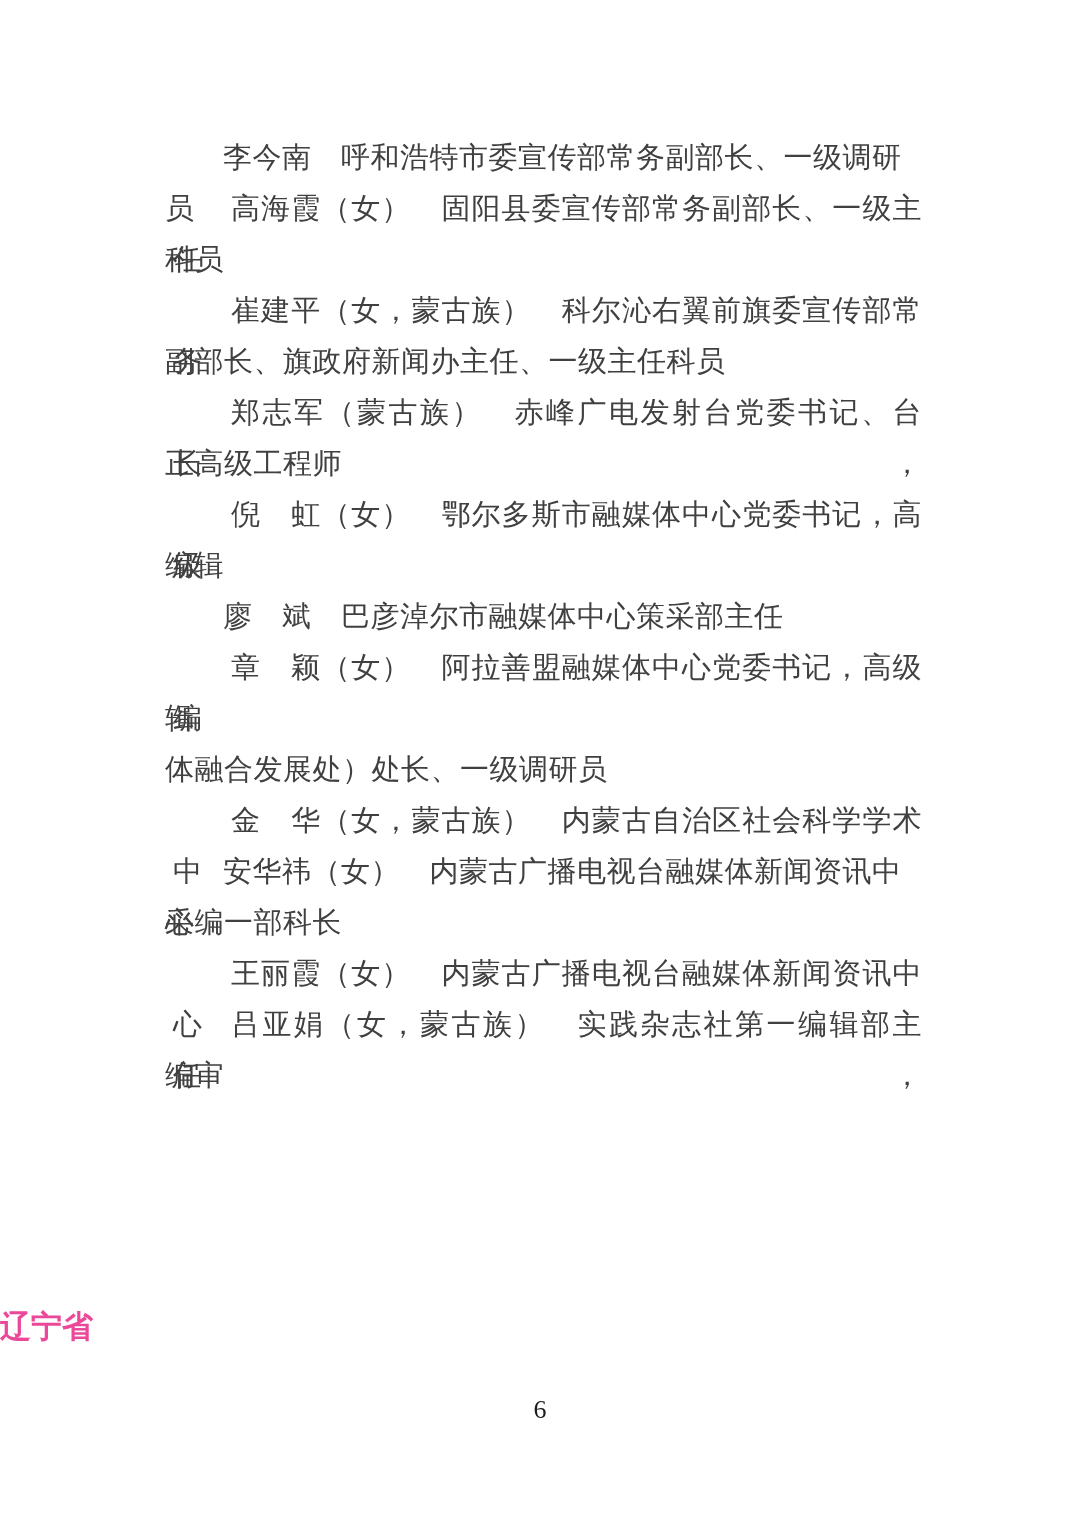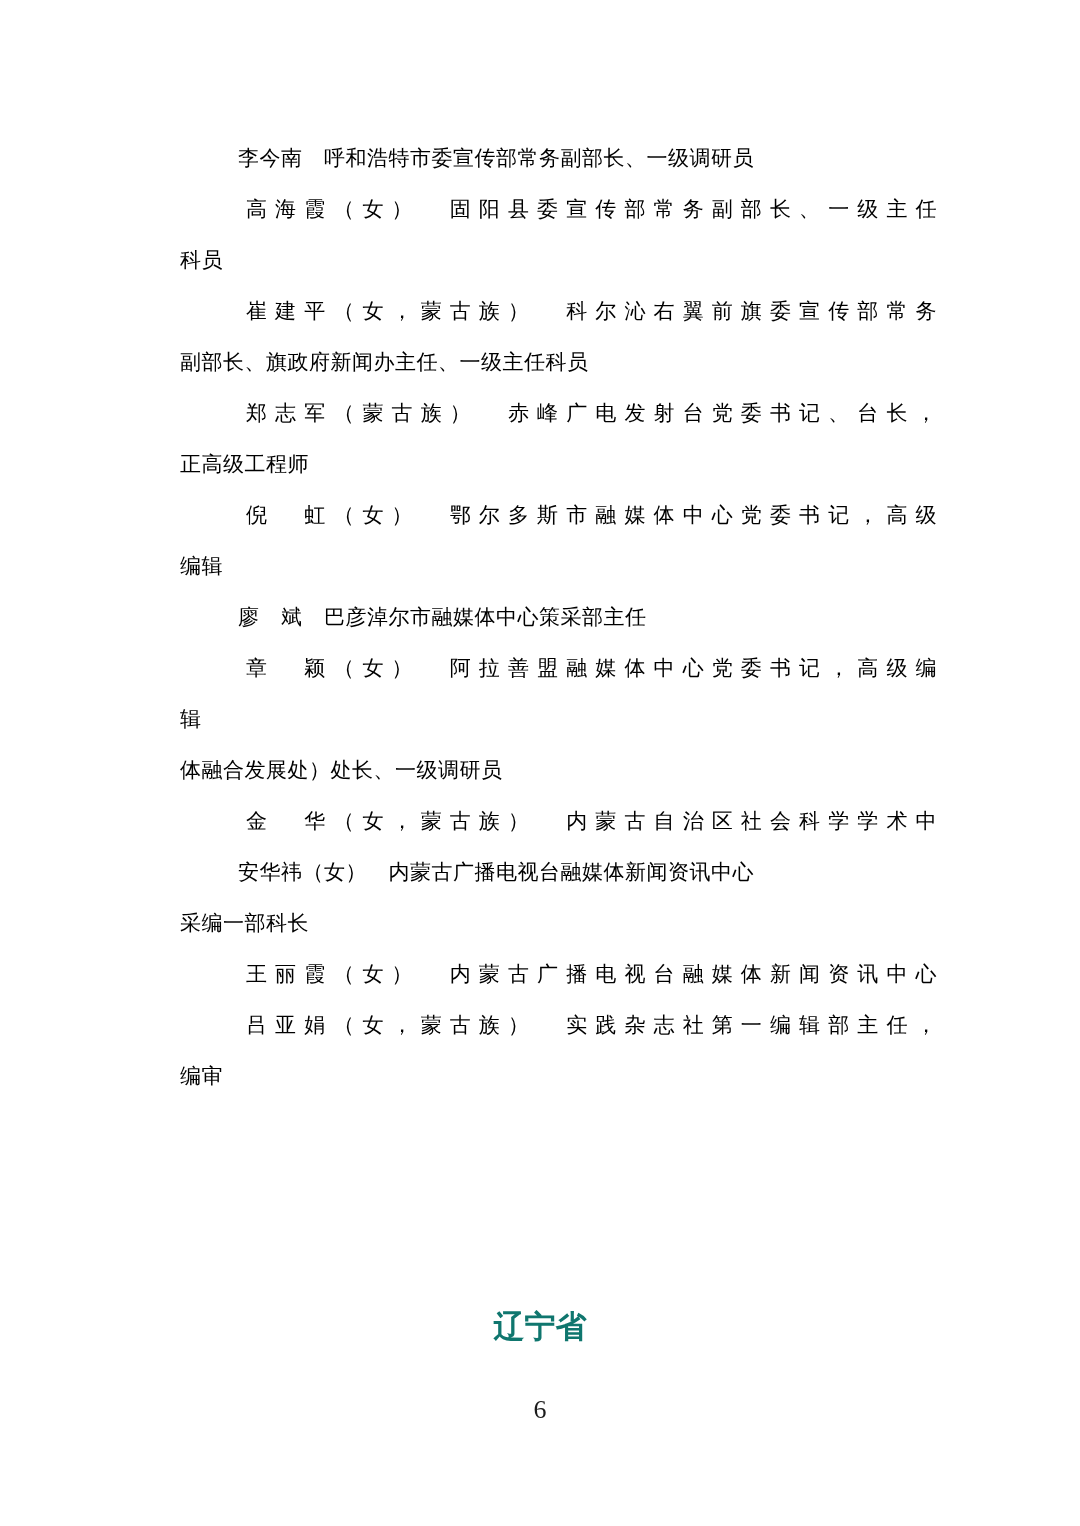--- a/index.html
+++ b/index.html
@@ -10,51 +10,51 @@
   }
   .page {
     position: relative;
     width: 1080px;
     height: 1526px;
     background: #ffffff;
     overflow: hidden;
   }
   .text-block {
     position: absolute;
-    left: 180px;
+    left: 165px;
     top: 132px;
     width: 757px;
-    font-size: 21px;
+    font-size: 29px;
     line-height: 51px;
-    color: #000000;
+    color: #404040;
     letter-spacing: 0.5px;
   }
   .line {
     height: 51px;
     overflow: visible;
     text-align: left;
   }
   .line.indent {
     text-indent: 58px;
   }
   .line.justify {
     text-align: justify;
     text-align-last: justify;
     margin-left: 8px;
   }
   .section-heading {
     position: absolute;
     left: 0;
     top: 1301px;
     width: 1080px;
-    text-align: center;
+    text-align: left;
     font-size: 31px;
     line-height: 51px;
     font-weight: 700;
-    color: #0f766e;
+    color: #ec4899;
   }
   .page-number {
     position: absolute;
     left: 0;
     top: 1394px;
     width: 1080px;
     text-align: center;
     font-size: 26px;
     line-height: 32px;
     font-family: "Liberation Serif", "DejaVu Serif", serif;

